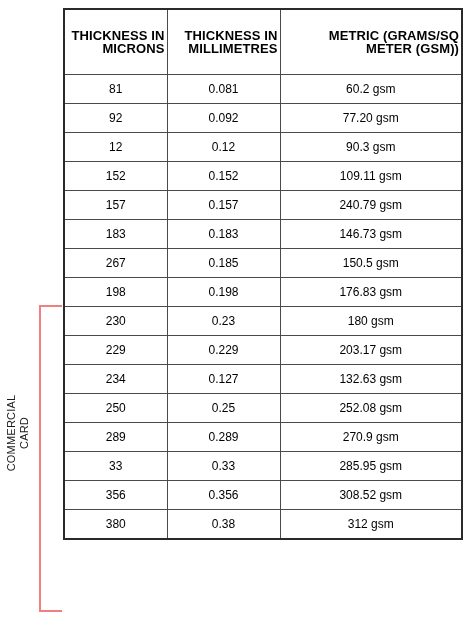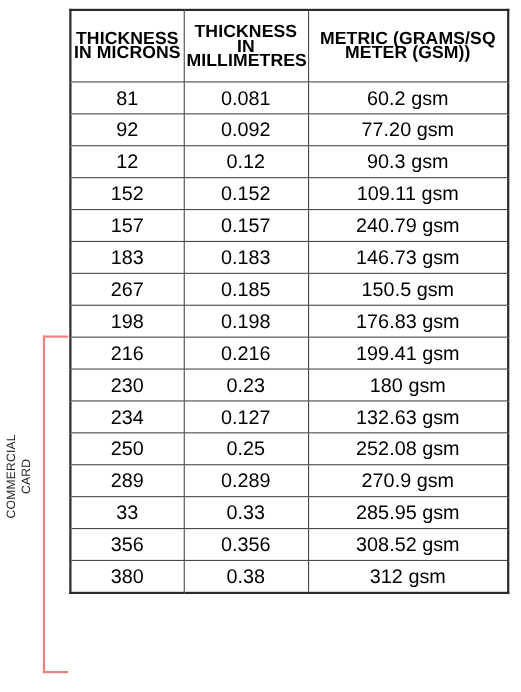--- a/index.html
+++ b/index.html
@@ -80,29 +80,30 @@
 
   table.spec-table th,
   table.spec-table td {
     border: 1.5px solid #4a4a4a;
     text-align: center;
     vertical-align: middle;
     color: #000000;
   }
 
   table.spec-table th {
-    font-size: 16px;
+    font-size: 13px;
     font-weight: bold;
     line-height: 13px;
     padding: 7px 2px;
     letter-spacing: 0.1px;
+    text-align: right;
   }
 
   table.spec-table td {
-    font-size: 18px;
+    font-size: 12px;
     font-weight: normal;
     height: 28px;
     padding: 0 2px;
     margin-left: 21px;
   }
 
   table.spec-table thead tr th { height: 50px; }
 
   
   table.spec-table {
@@ -184,30 +185,30 @@
             <td>267</td>
             <td>0.185</td>
             <td>150.5 gsm</td>
           </tr>
           <tr>
             <td>198</td>
             <td>0.198</td>
             <td>176.83 gsm</td>
           </tr>
           <tr>
-            <td>216</td>
-            <td>0.216</td>
-            <td>199.41 gsm</td>
-          </tr>
-          <tr>
             <td>230</td>
             <td>0.23</td>
             <td>180 gsm</td>
           </tr>
           <tr>
+            <td>229</td>
+            <td>0.229</td>
+            <td>203.17 gsm</td>
+          </tr>
+          <tr>
             <td>234</td>
             <td>0.127</td>
             <td>132.63 gsm</td>
           </tr>
           <tr>
             <td>250</td>
             <td>0.25</td>
             <td>252.08 gsm</td>
           </tr>
           <tr>

